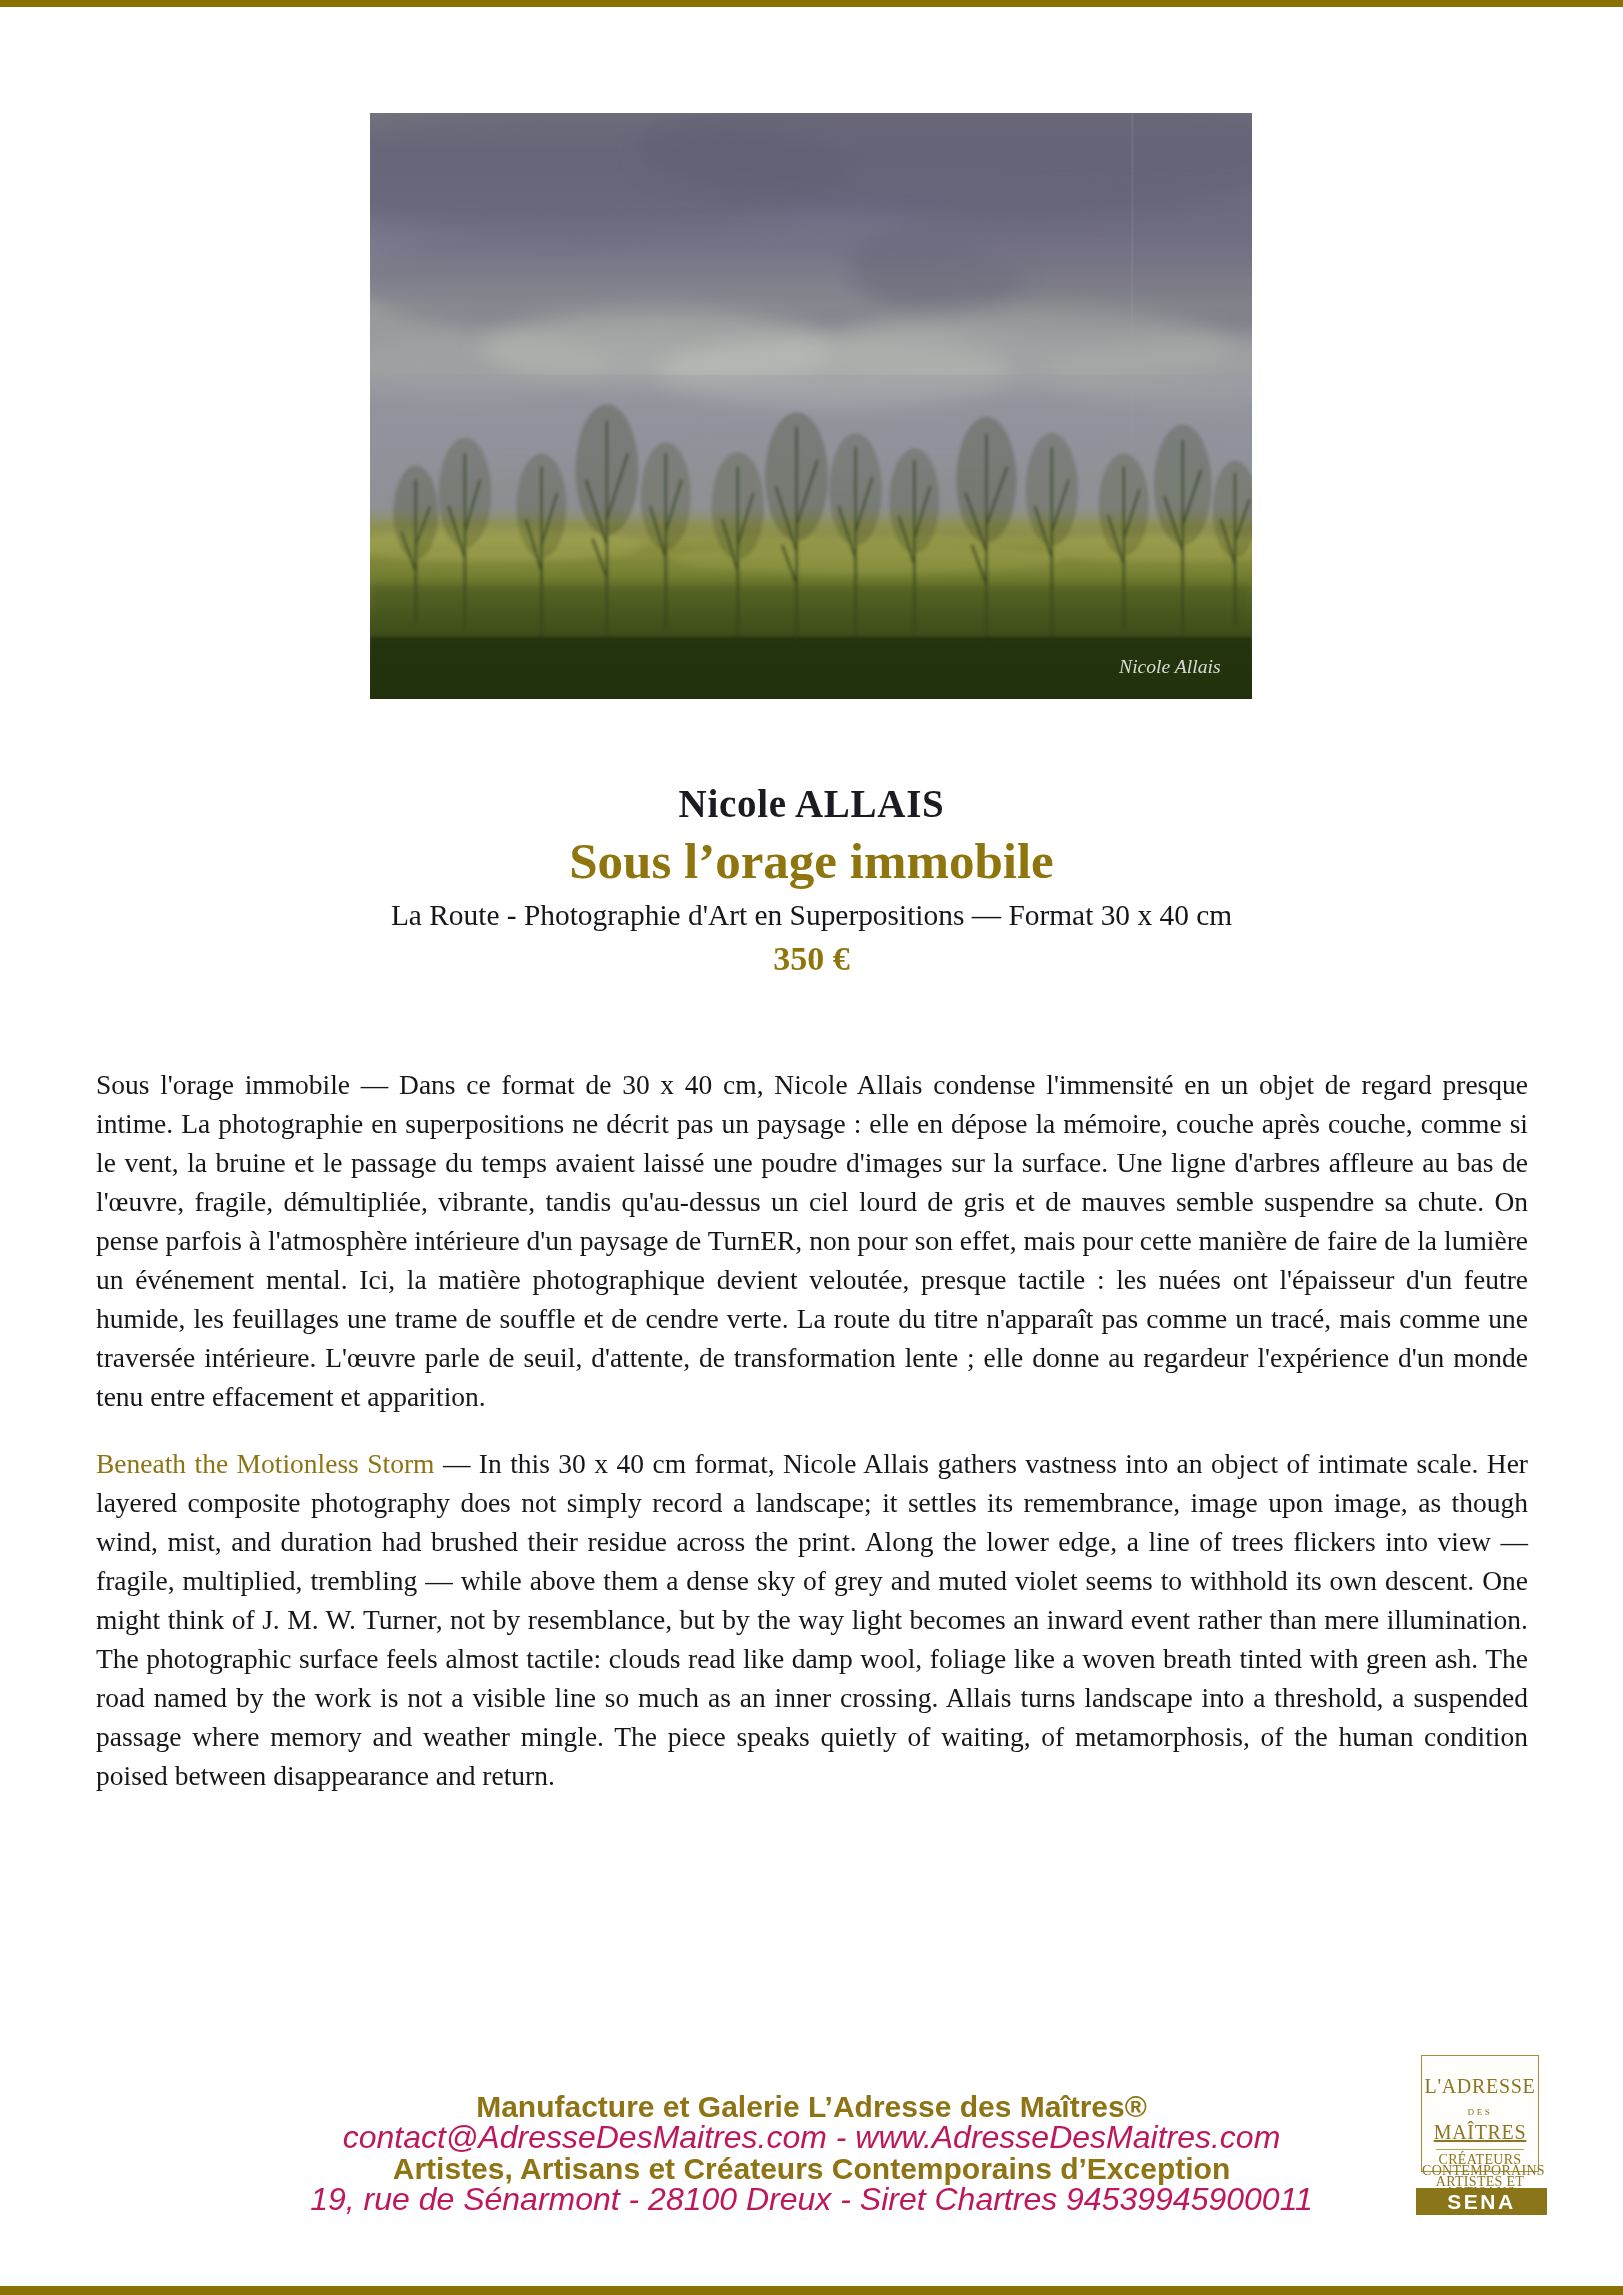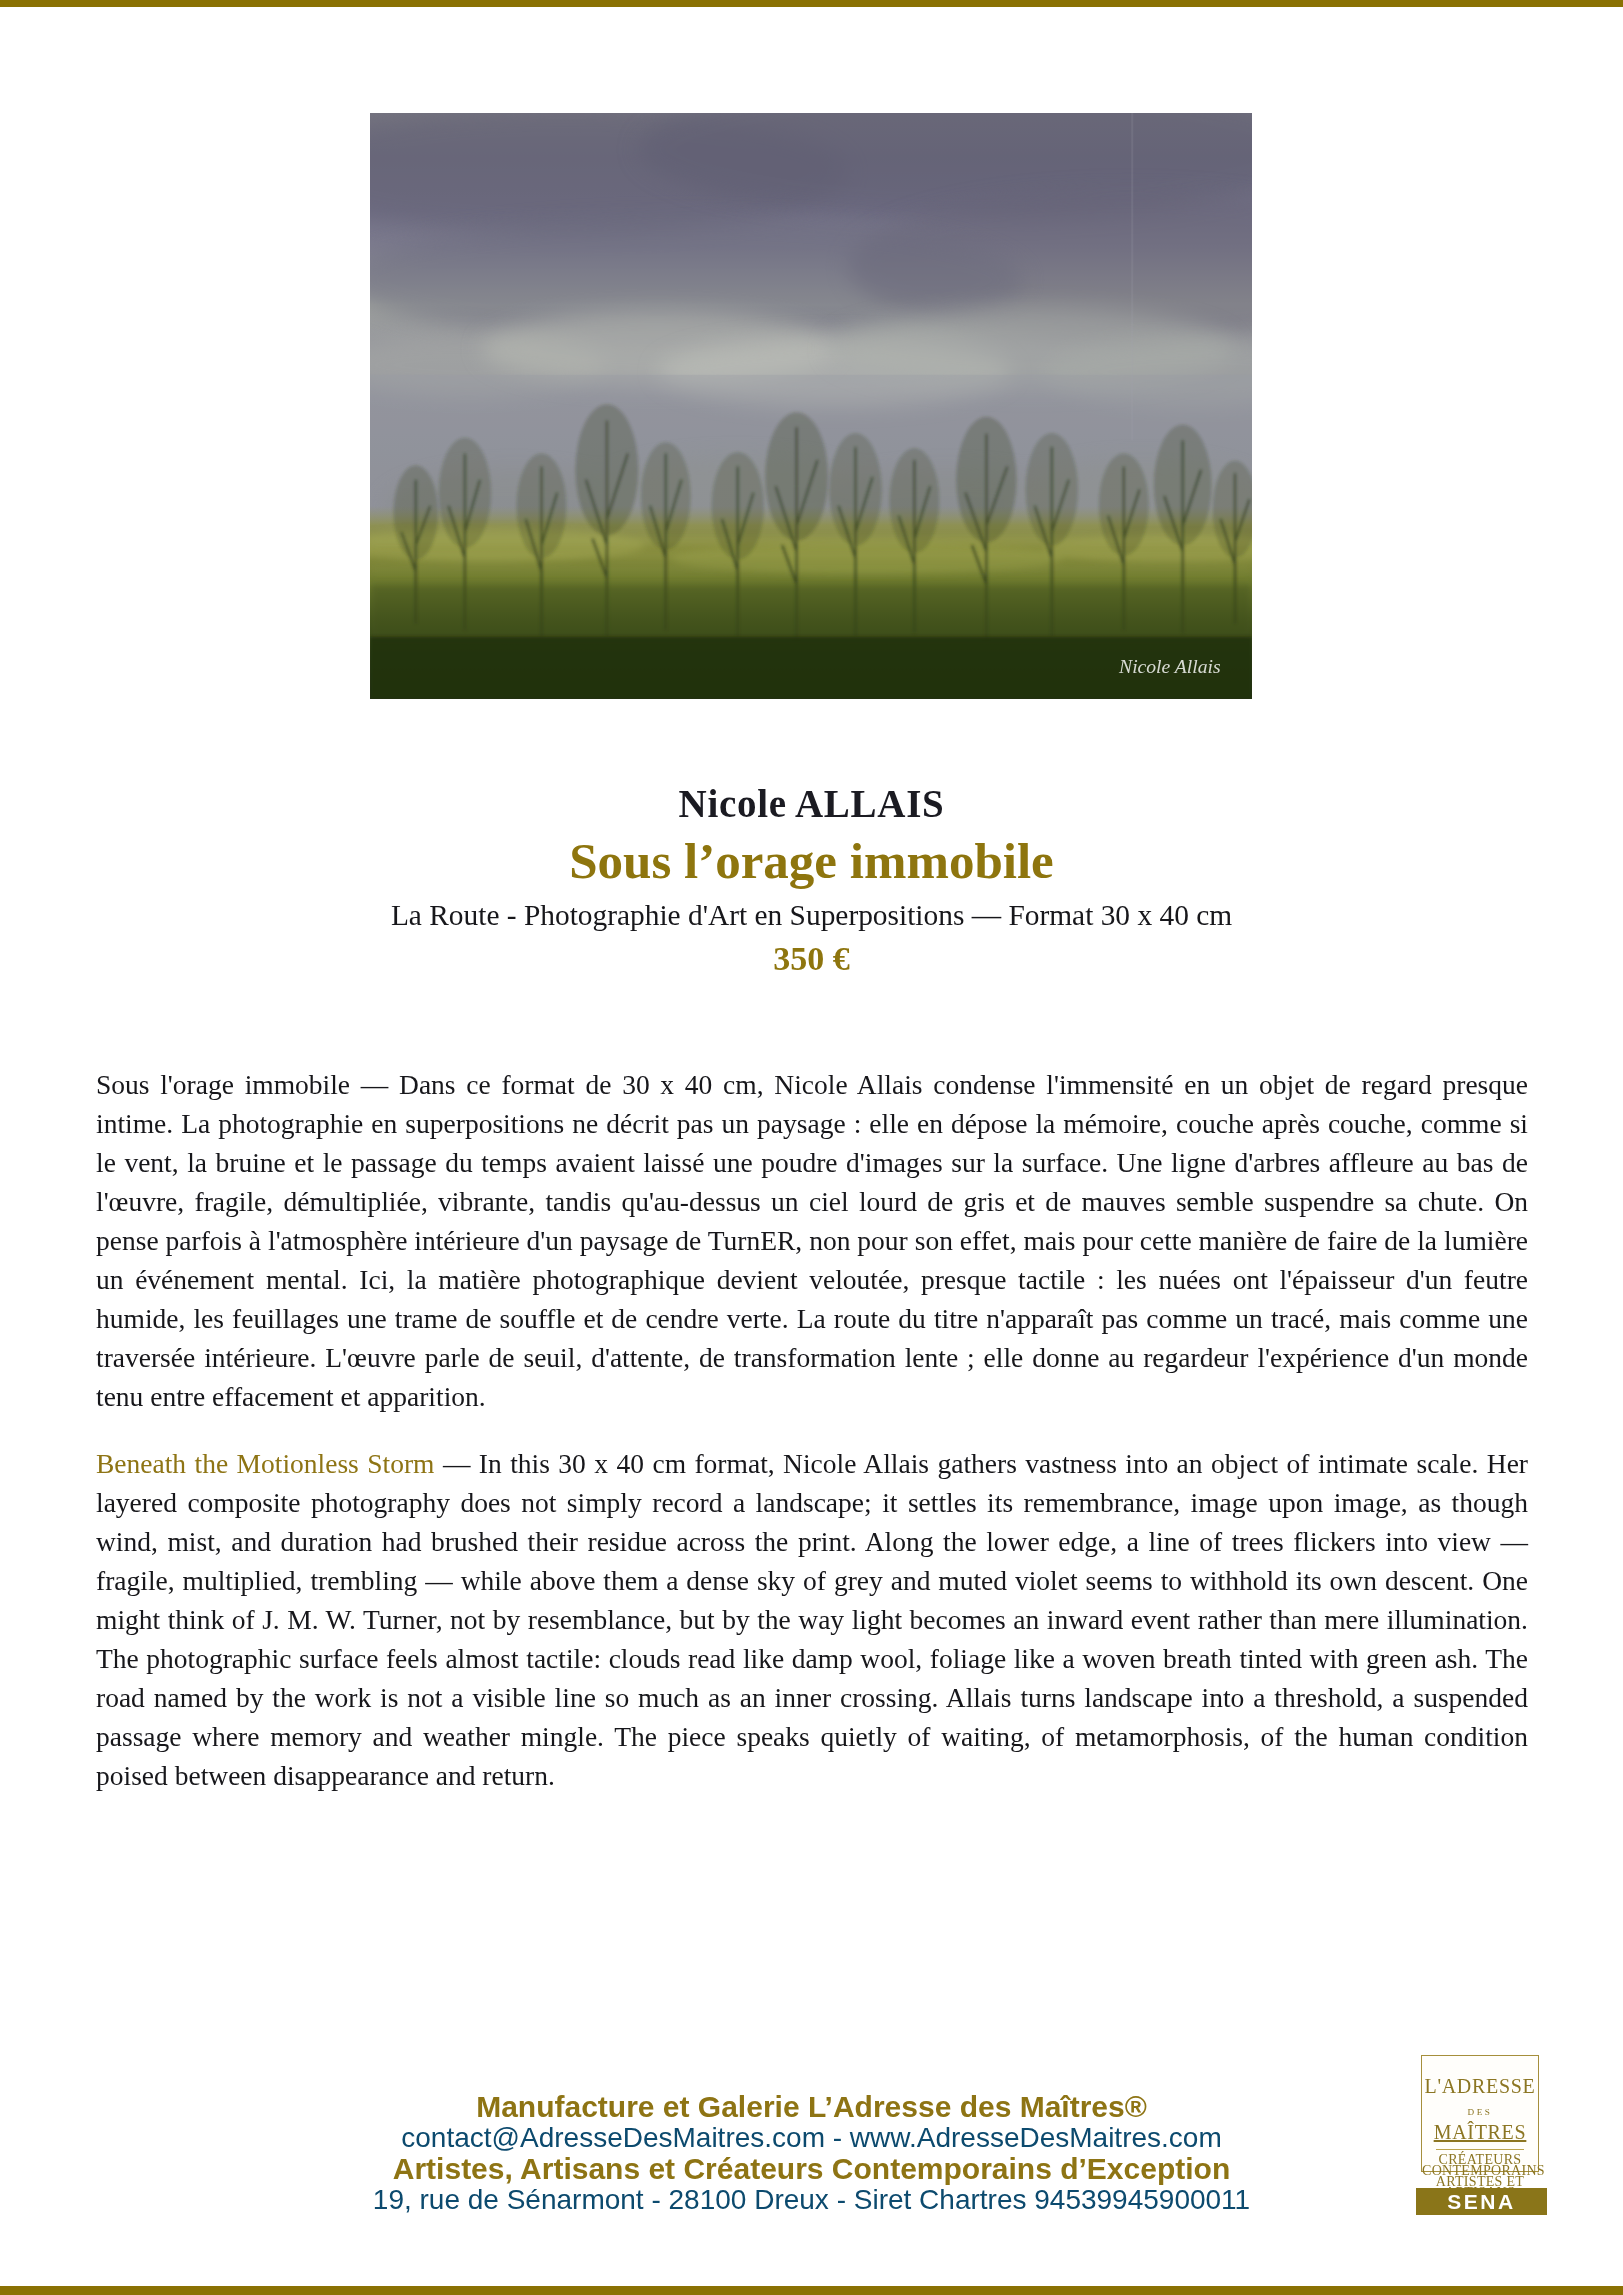--- a/index.html
+++ b/index.html
@@ -35,21 +35,21 @@
 
   .para{position:absolute;left:96px;width:1432px;text-align:justify;
     font-size:27.5px;line-height:39px;color:var(--text-dark);}
   .para-fr{top:1065px;}
   .para-en{top:1444px;}
   .lead-gold{color:var(--footer-gold);}
 
   .footer{position:absolute;left:0;right:0;top:2091px;text-align:center;
     font-family:"Liberation Sans","DejaVu Sans",sans-serif;}
   .footer .f-gold{font-size:30px;line-height:31px;font-weight:bold;color:var(--footer-gold);}
-  .footer .f-dark{font-size:28px;line-height:31px;color:#0c4a6e;}
+  .footer .f-dark{font-size:32px;line-height:31px;color:#be185d;font-style:italic;}
 
   .logo-box{position:absolute;left:1421px;top:2055px;width:118px;height:117px;
     border:1.3px solid var(--logo-border);background:#fffefb;text-align:center;
     color:var(--logo-gold);padding-top:19px;}
   .logo-line1{font-size:20px;line-height:22px;letter-spacing:0.7px;}
   .logo-line2{font-size:9.2px;line-height:11.8px;letter-spacing:2.6px;margin-top:10px;}
   .logo-line3{font-size:20px;line-height:22px;letter-spacing:0.7px;margin-top:2px;text-decoration:underline;}
   .logo-divider{width:88px;height:0;border-top:1.3px solid #bca54f;margin:5.9px auto 4.6px auto;}
   .logo-small{font-size:14px;line-height:11px;letter-spacing:0.3px;}
 

